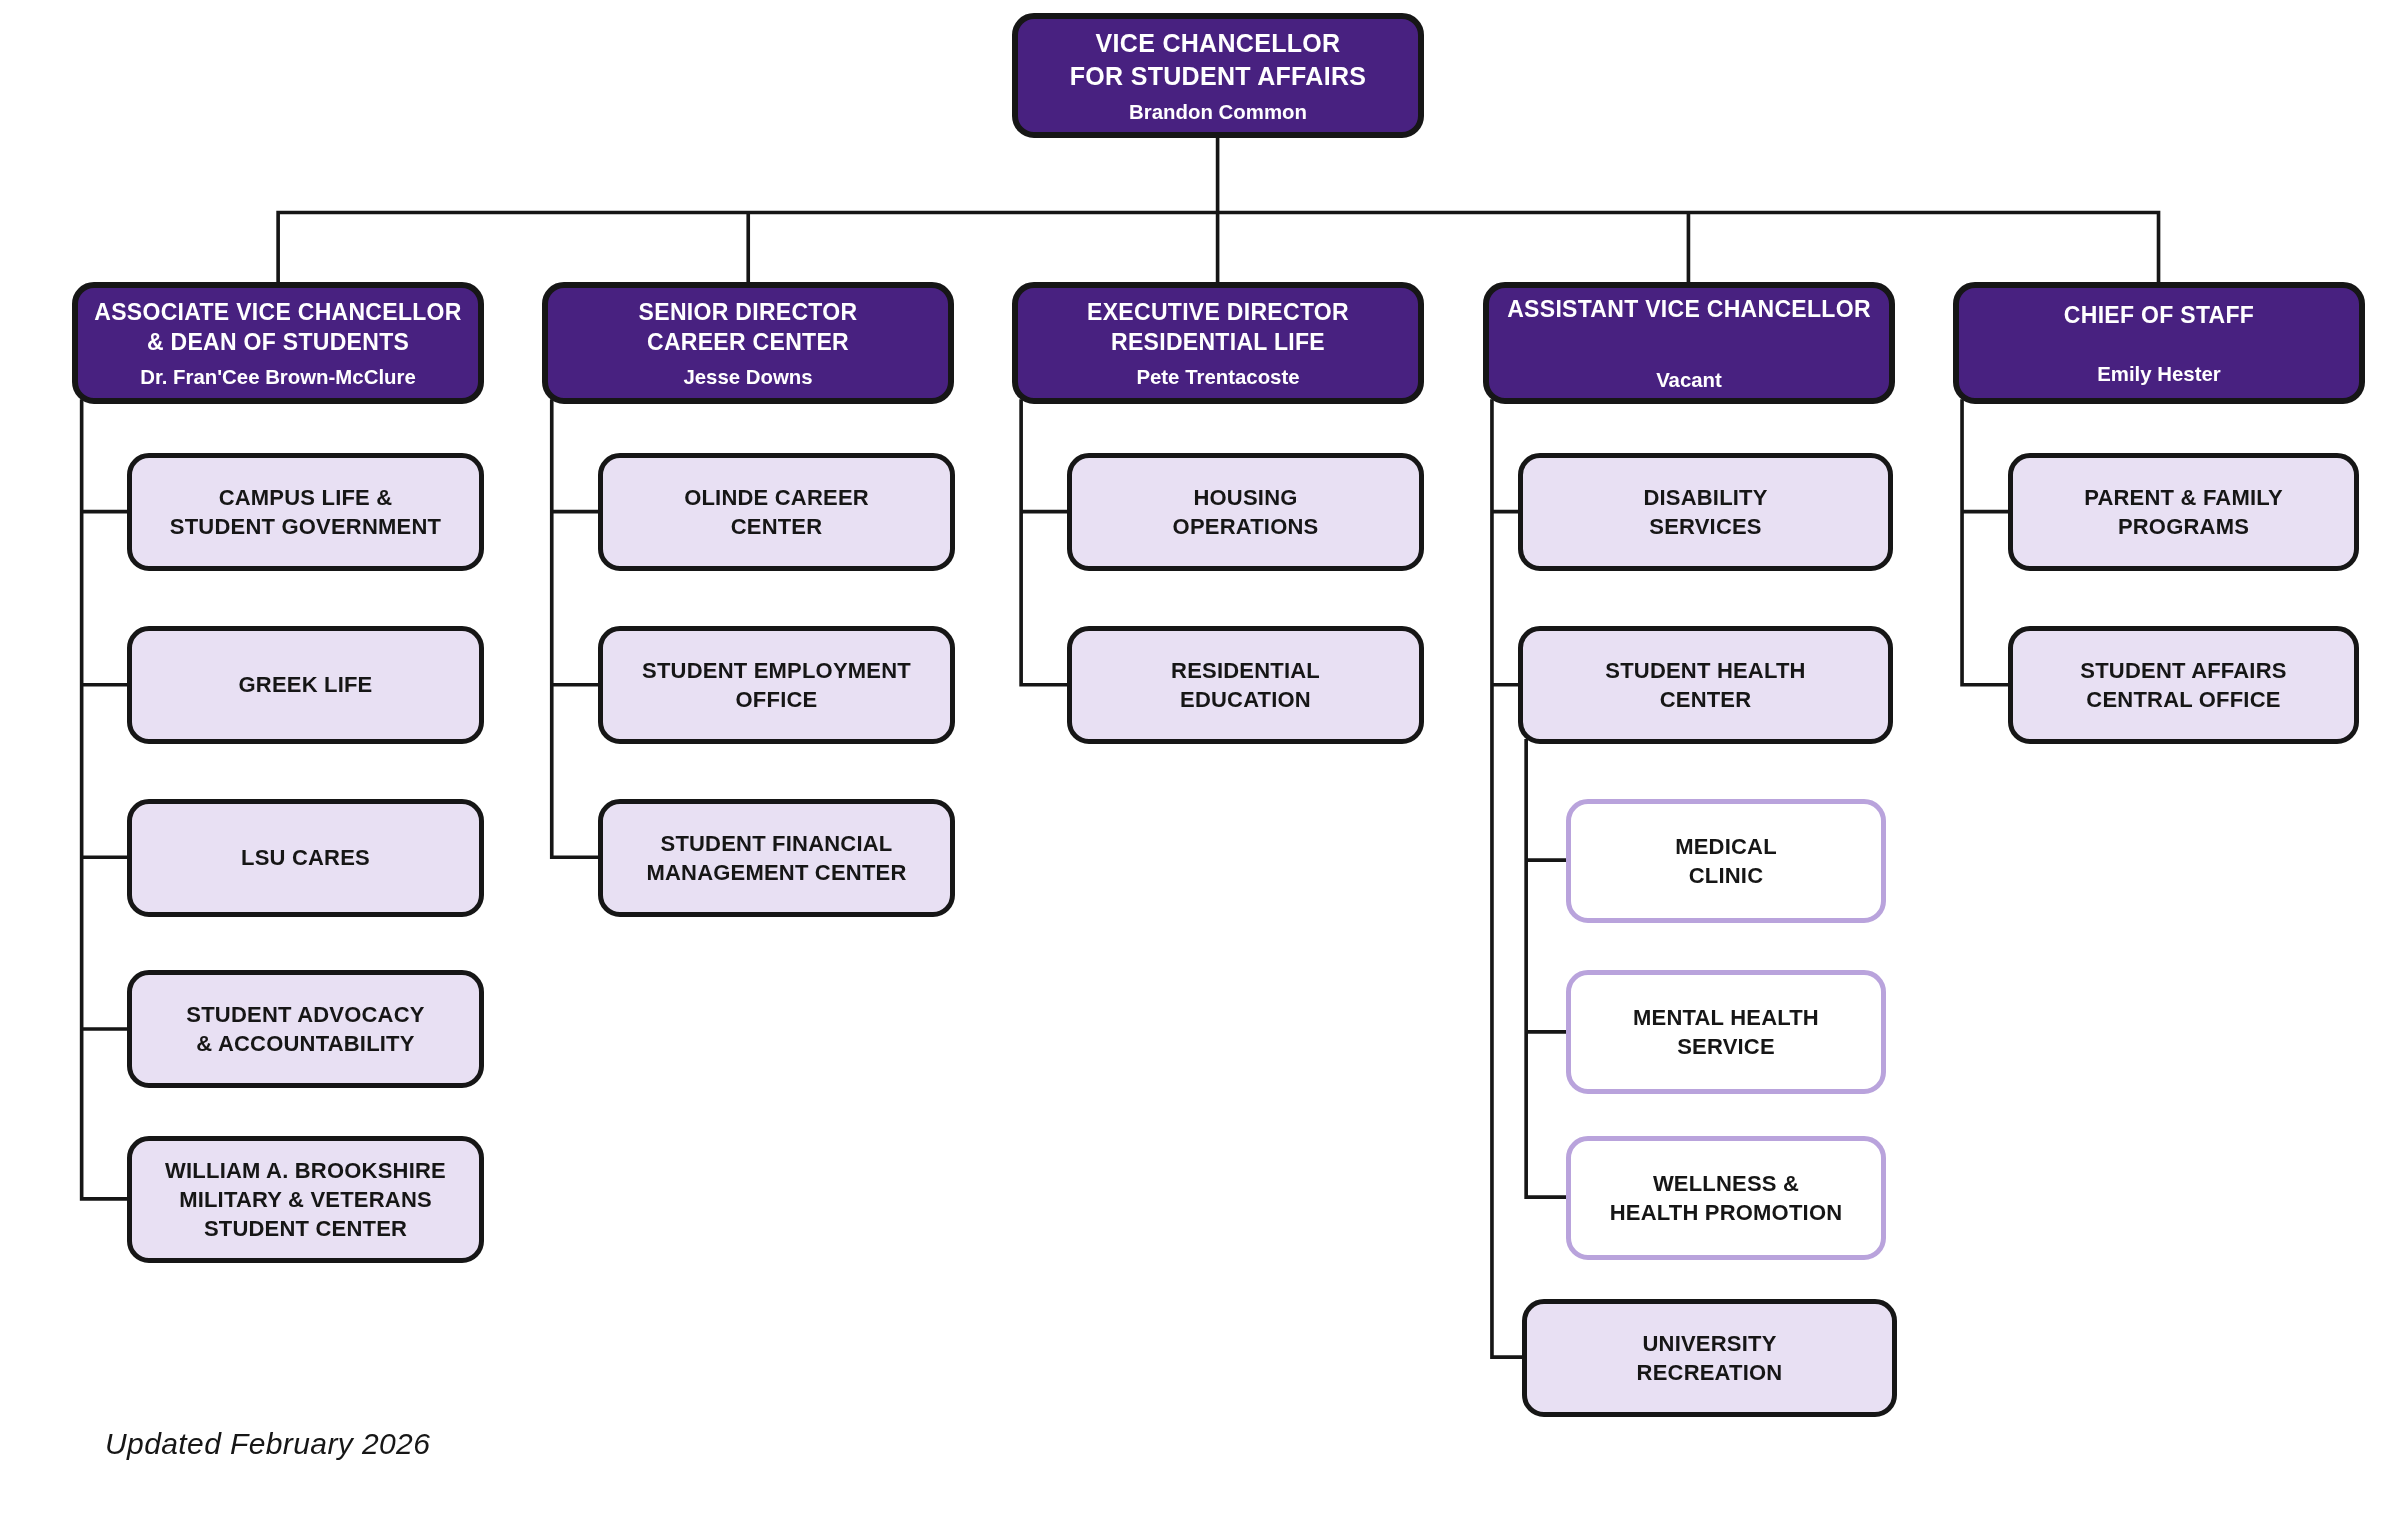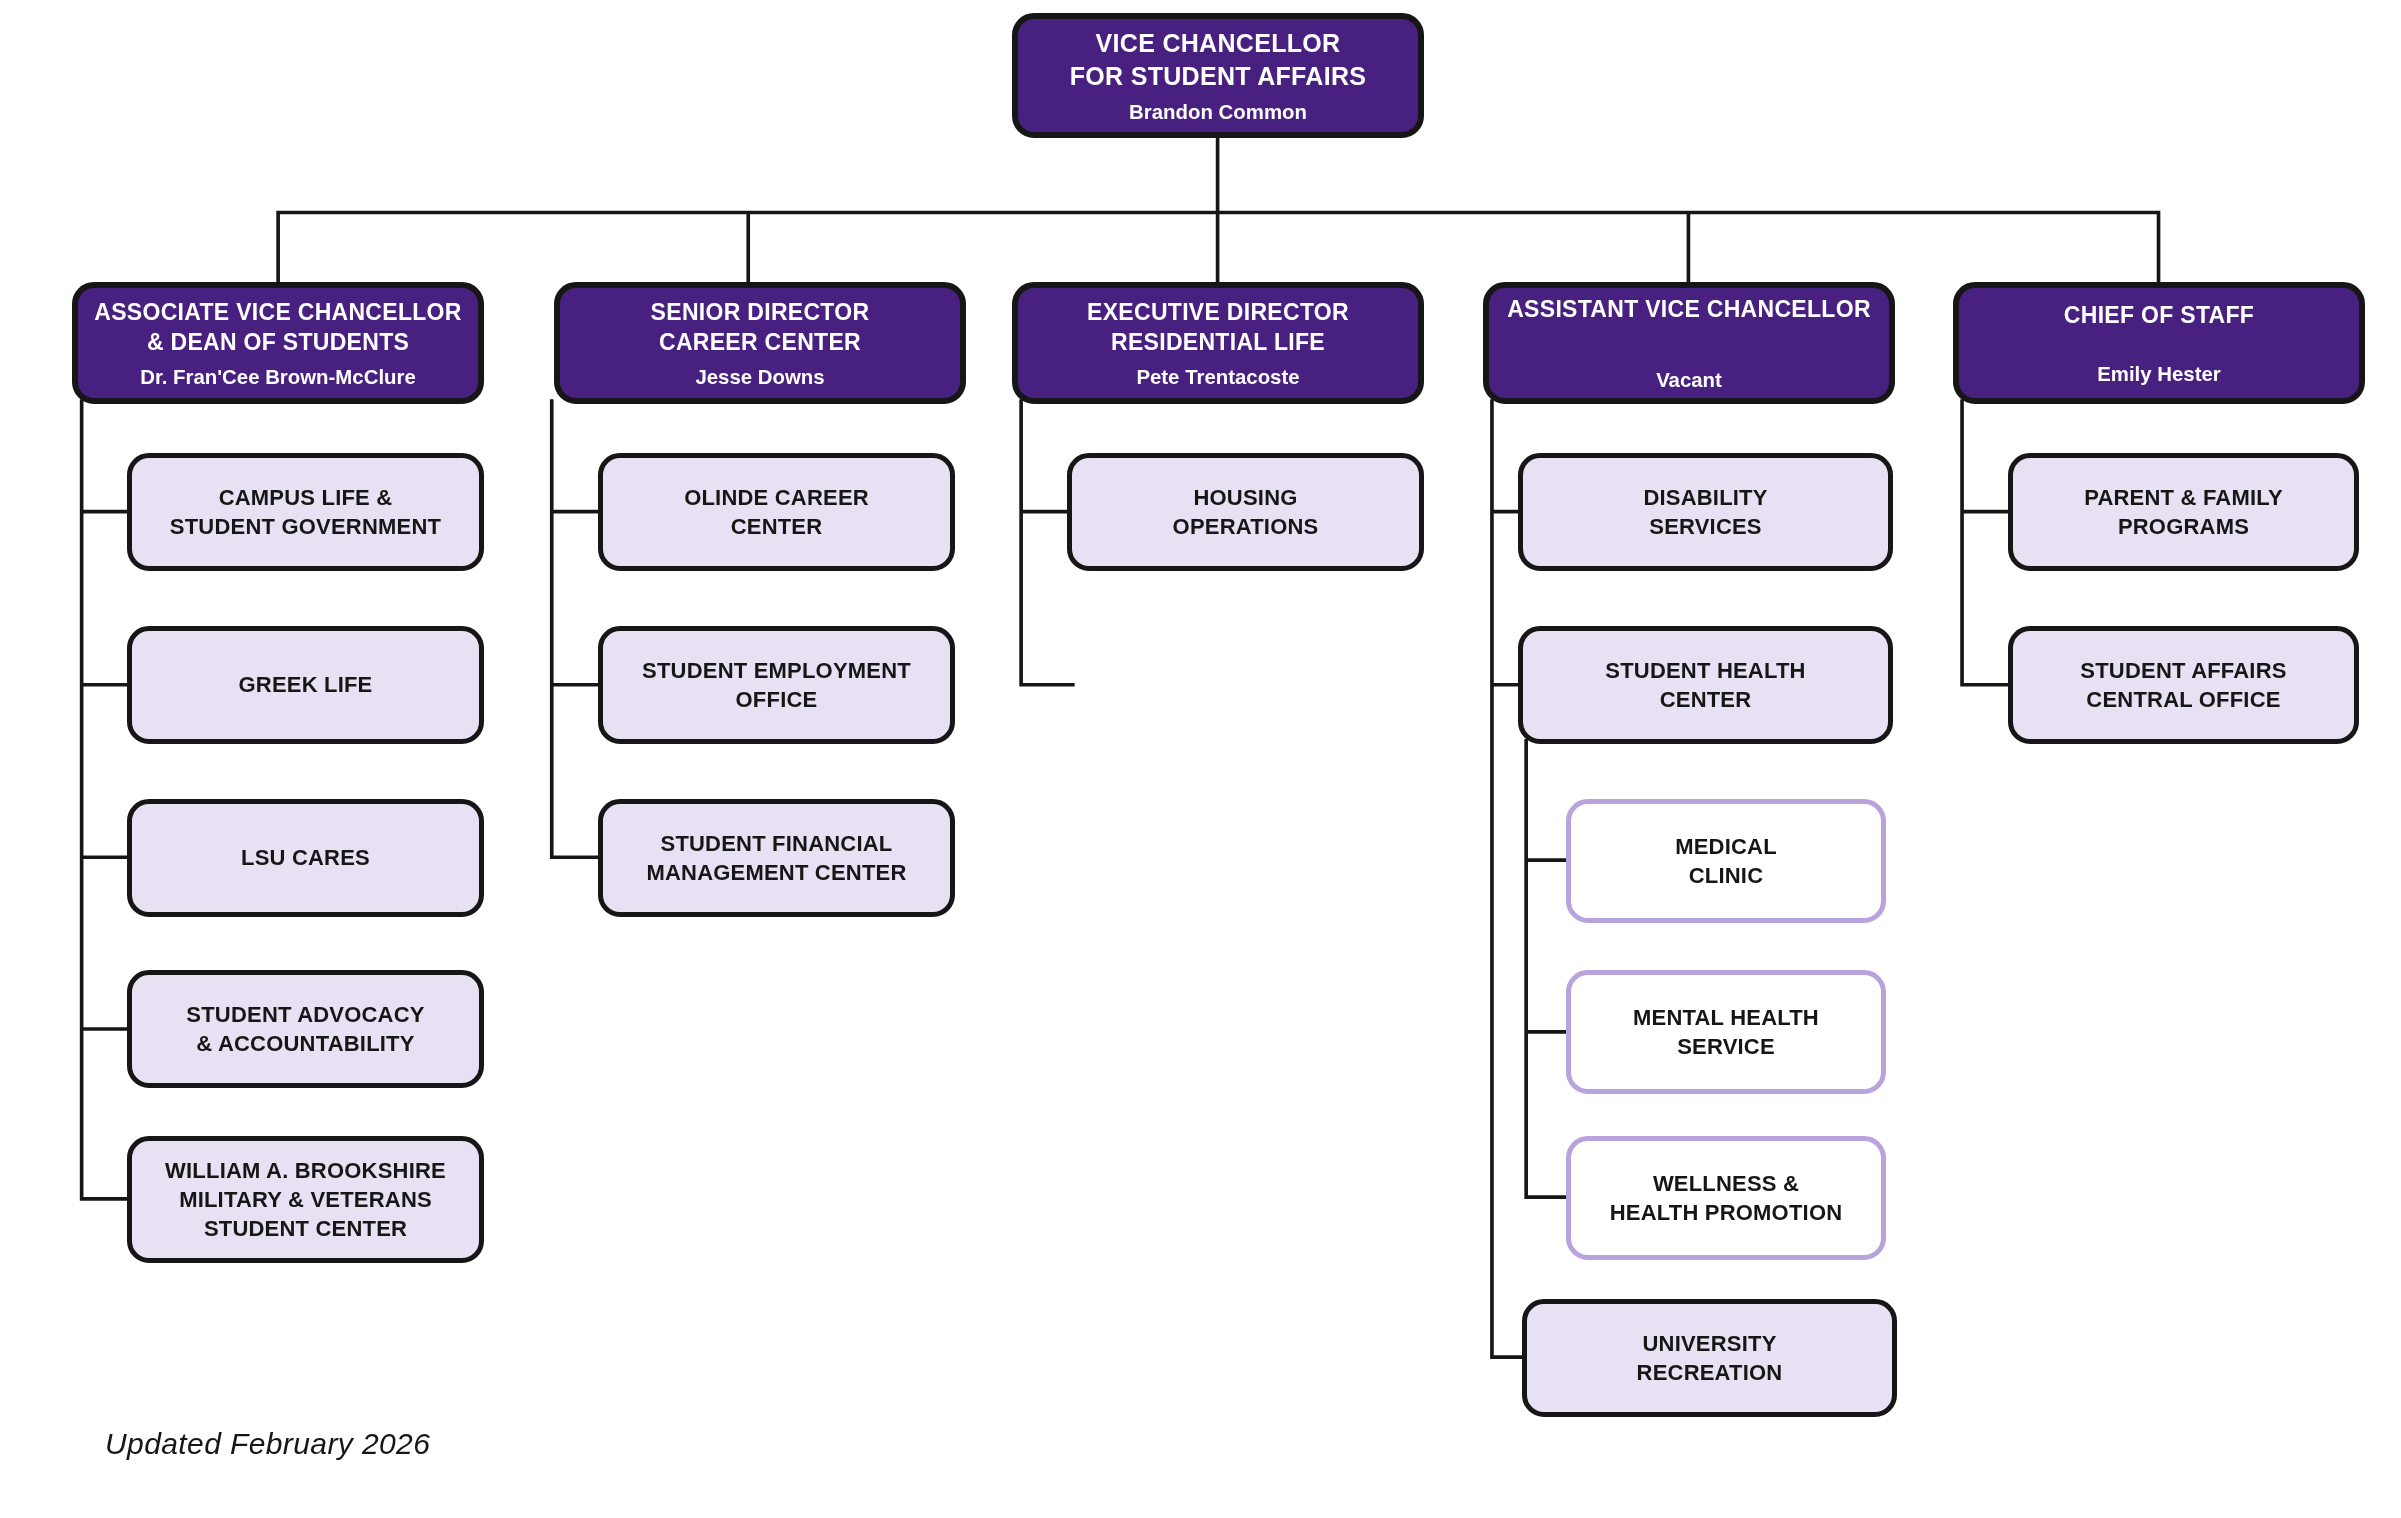--- a/index.html
+++ b/index.html
@@ -87,21 +87,21 @@
     </div>
     <div class="node child" style="left: 127px; top: 970px; width: 357px; height: 118px;">
       <div class="child-line">STUDENT ADVOCACY</div>
       <div class="child-line">&amp; ACCOUNTABILITY</div>
     </div>
     <div class="node child" style="left: 127px; top: 1136px; width: 357px; height: 127px;">
       <div class="child-line">WILLIAM A. BROOKSHIRE</div>
       <div class="child-line">MILITARY &amp; VETERANS</div>
       <div class="child-line">STUDENT CENTER</div>
     </div>
-    <div class="node header" style="left: 542px; top: 282px; width: 412px; height: 122px; margin-left: 12px;">
+    <div class="node header" style="left: 542px; top: 282px; width: 412px; height: 122px;">
       <div class="title-line">SENIOR DIRECTOR</div>
       <div class="title-line">CAREER CENTER</div>
       <div class="person-name">Jesse Downs</div>
     </div>
     <div class="node child" style="left: 598px; top: 453px; width: 357px; height: 118px;">
       <div class="child-line">OLINDE CAREER</div>
       <div class="child-line">CENTER</div>
     </div>
     <div class="node child" style="left: 598px; top: 626px; width: 357px; height: 118px;">
       <div class="child-line">STUDENT EMPLOYMENT</div>
@@ -112,20 +112,24 @@
       <div class="child-line">MANAGEMENT CENTER</div>
     </div>
     <div class="node header" style="left: 1012px; top: 282px; width: 412px; height: 122px;">
       <div class="title-line">EXECUTIVE DIRECTOR</div>
       <div class="title-line">RESIDENTIAL LIFE</div>
       <div class="person-name">Pete Trentacoste</div>
     </div>
     <div class="node child" style="left: 1067px; top: 453px; width: 357px; height: 118px;">
       <div class="child-line">HOUSING</div>
       <div class="child-line">OPERATIONS</div>
+    </div>
+    <div class="node child" style="left: 1067px; top: 626px; width: 357px; height: 118px;">
+      <div class="child-line">RESIDENTIAL</div>
+      <div class="child-line">EDUCATION</div>
     </div>
     <div class="node header" style="left: 1483px; top: 282px; width: 412px; height: 122px;">
       <div class="title-line">ASSISTANT VICE CHANCELLOR</div>
       <div class="person-name" style="margin-top: 44px;">Vacant</div>
     </div>
     <div class="node child" style="left: 1518px; top: 453px; width: 375px; height: 118px;">
       <div class="child-line">DISABILITY</div>
       <div class="child-line">SERVICES</div>
     </div>
     <div class="node child" style="left: 1518px; top: 626px; width: 375px; height: 118px;">

